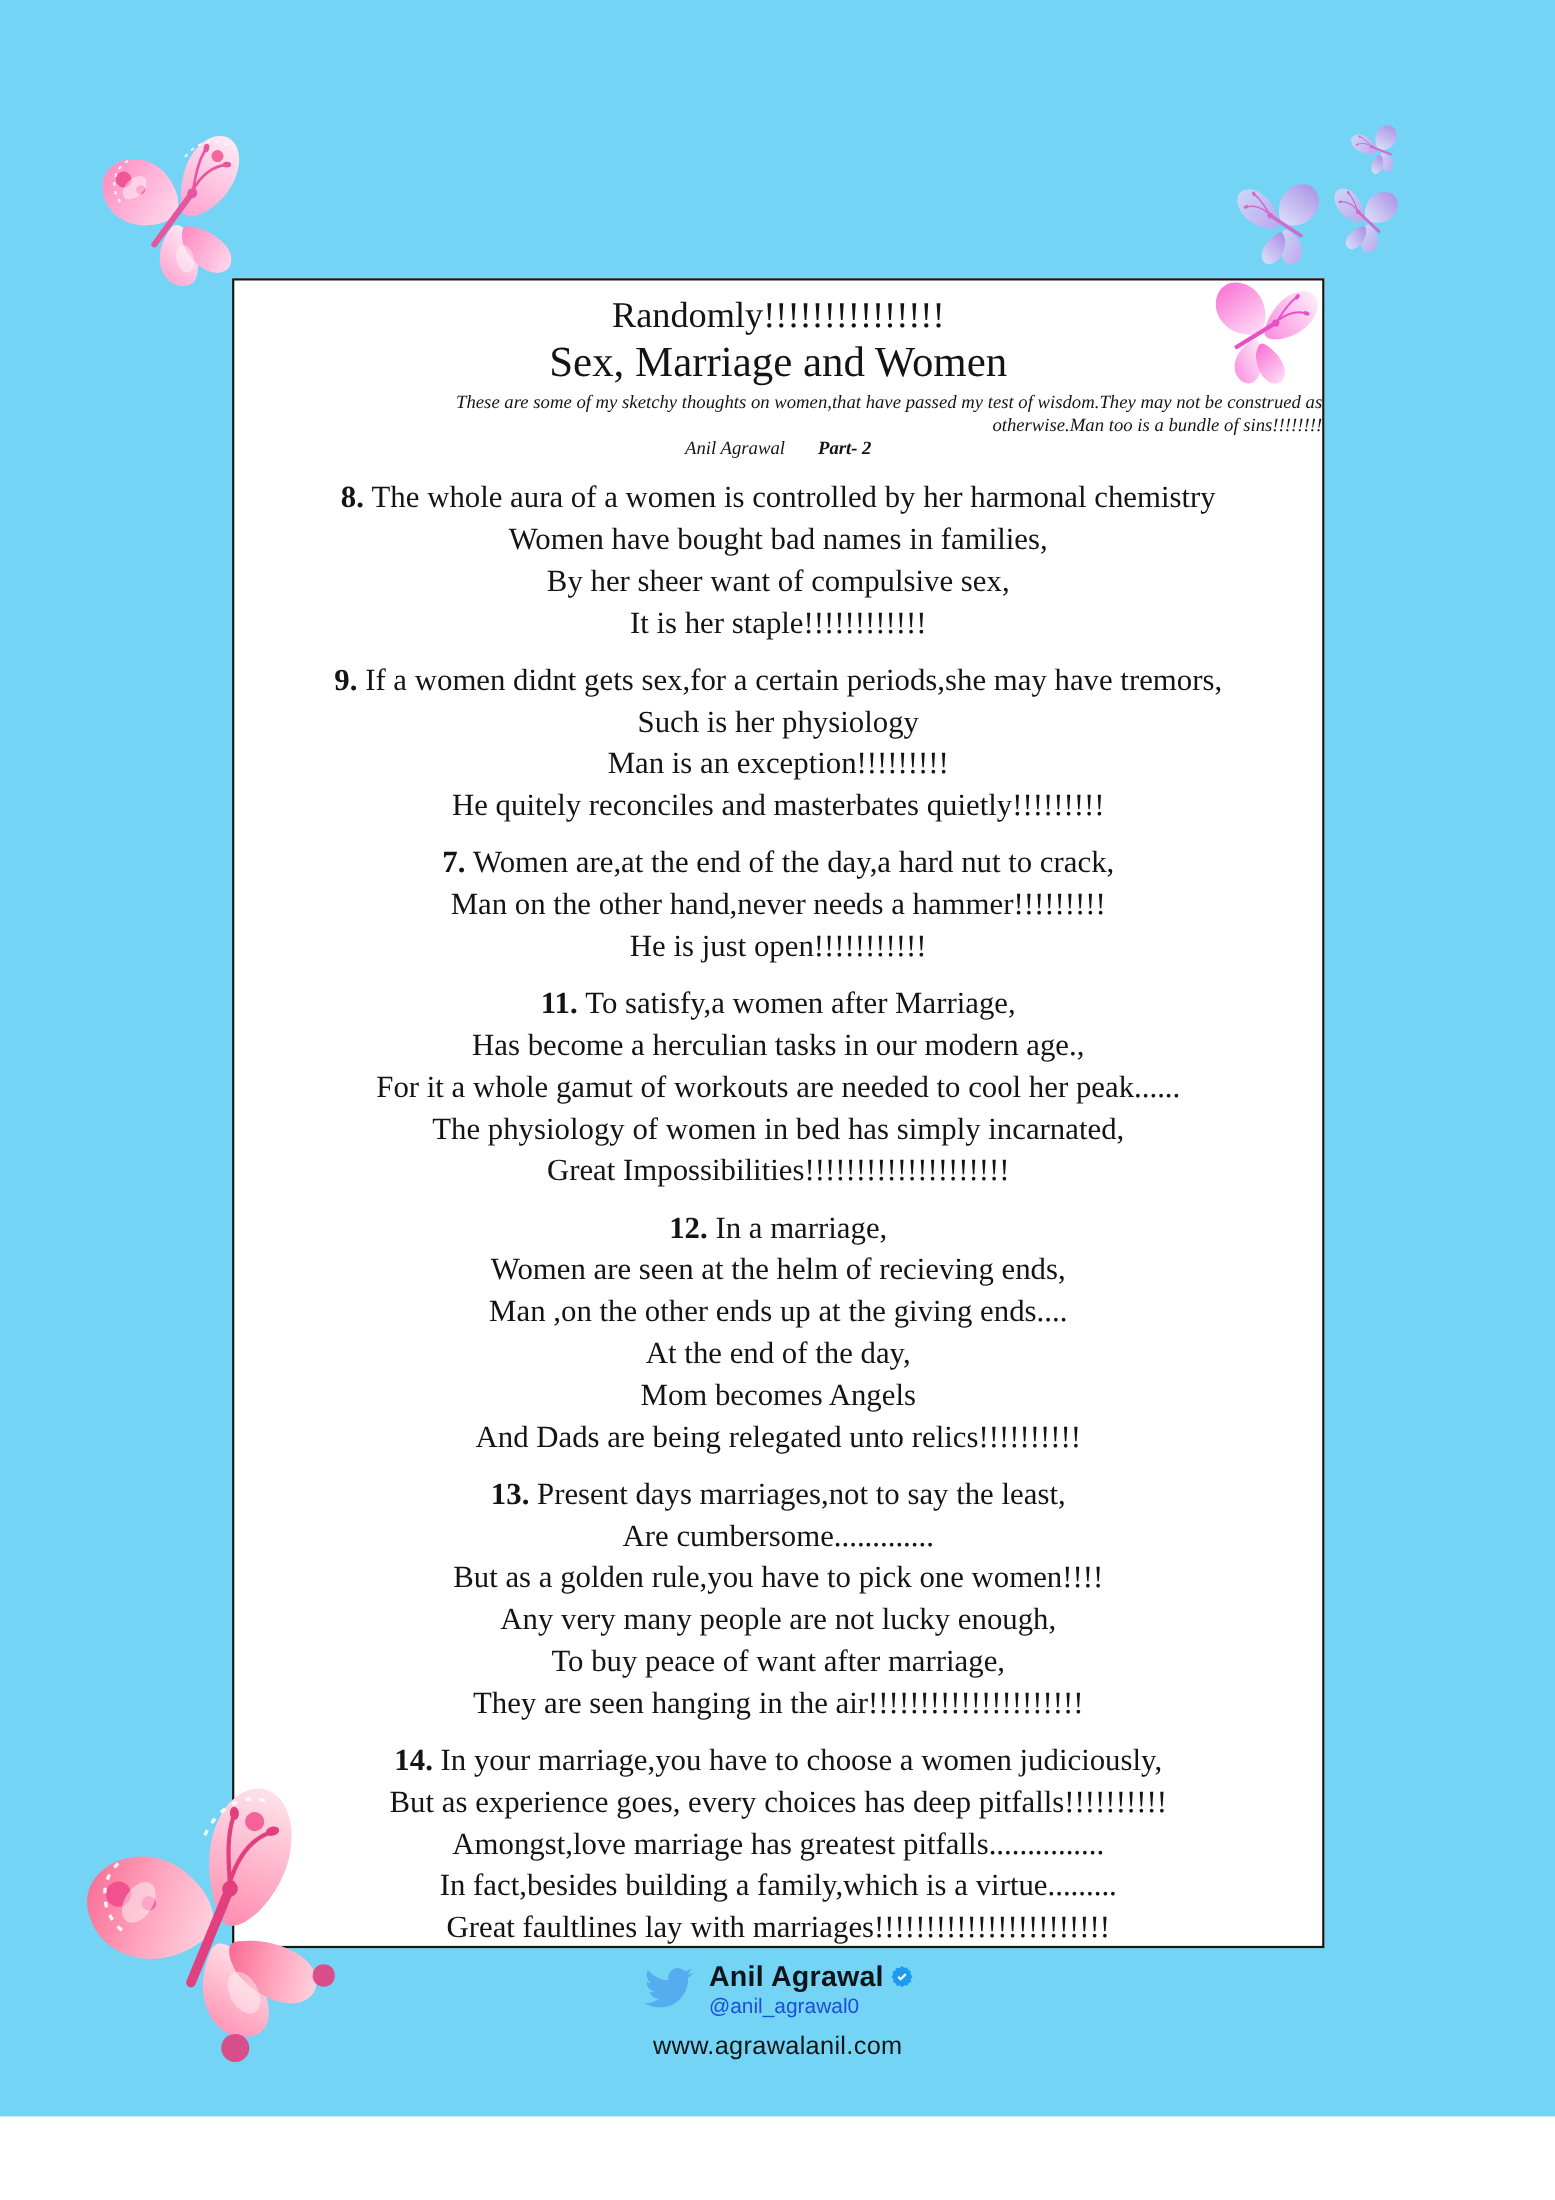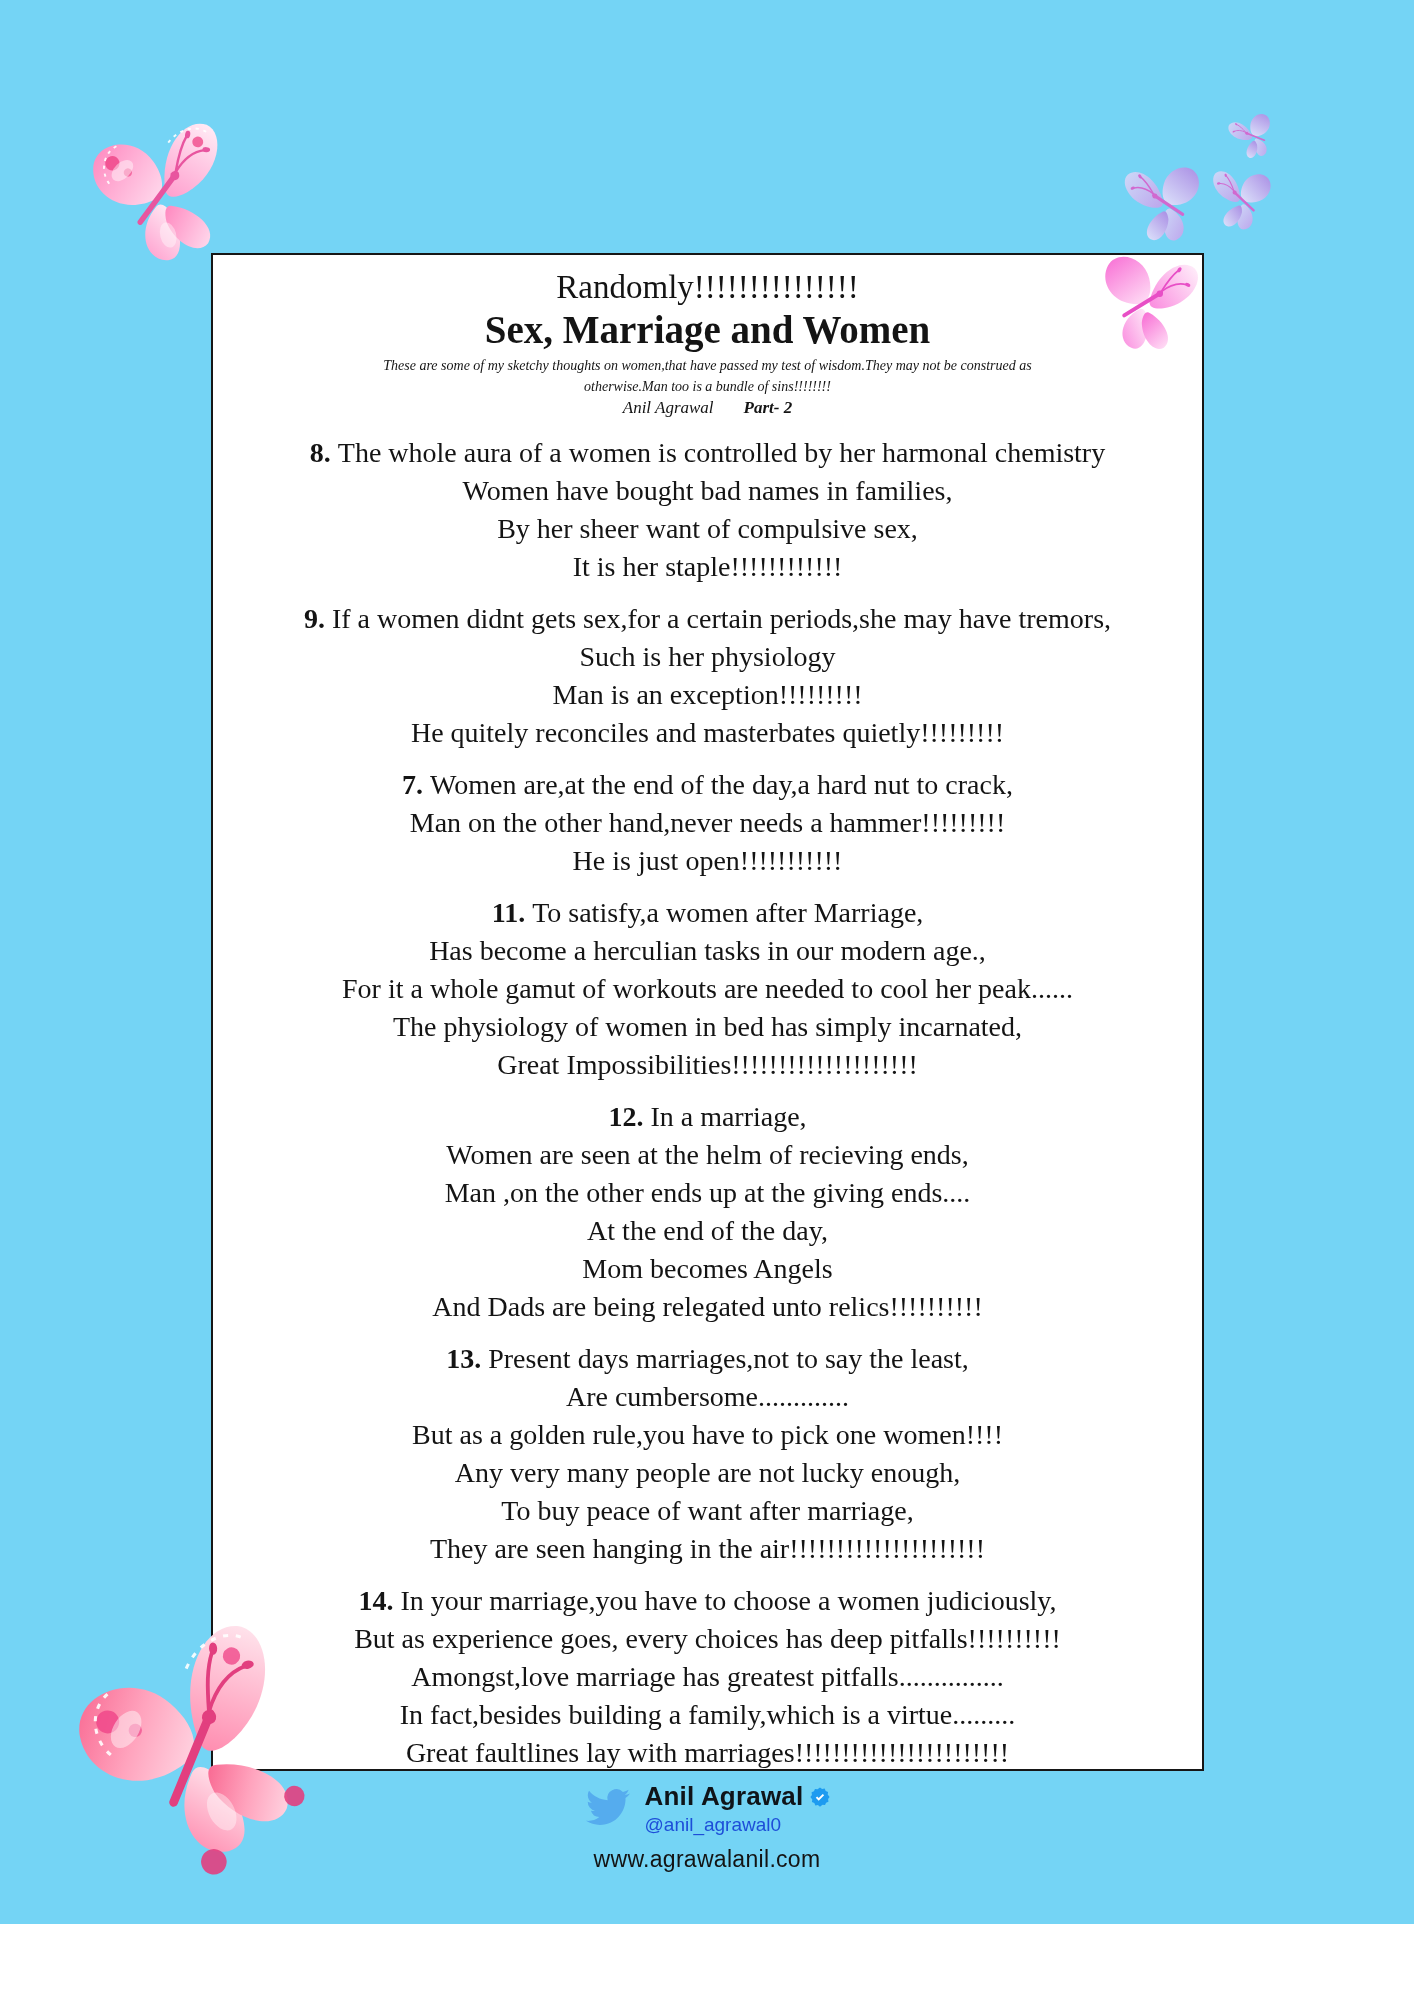--- a/index.html
+++ b/index.html
@@ -3,22 +3,22 @@
 <meta charset="utf-8">
 <style>
   html,body{margin:0;padding:0;}
   body{width:1414px;height:2000px;overflow:hidden;}
   .page{position:absolute;left:0;top:0;width:1414px;height:1924px;background:#74d4f5;
         font-family:"Liberation Serif", serif;color:#141414;}
   
   .card{position:absolute;left:211px;top:253px;width:989px;height:1514px;background:#ffffff;
         border:2.5px solid #161616;overflow:hidden;text-align:center;}
   .title1{margin-top:12px;font-size:33px;line-height:40px;}
-  .title2{font-size:39px;line-height:45px;font-weight:bold;}
-  .subtitle{font-size:14px;line-height:21px;font-style:italic;margin-top:3px;}
+  .title2{font-size:39px;line-height:45px;font-weight:normal;}
+  .subtitle{font-size:17px;line-height:21px;font-style:italic;margin-top:3px;text-align:right;}
   .author-line{font-size:17px;line-height:22px;font-style:italic;}
   .author-line .part{font-weight:bold;margin-left:30px;}
   #poem-list{margin-top:15px;}
   .poem-item{font-size:28px;line-height:38px;margin-bottom:14px;}
   .poem-item .num{font-weight:bold;}
   
   .footer{position:absolute;left:0;top:1781px;width:1414px;text-align:center;
           font-family:"Liberation Sans", sans-serif;}
   .tw-row{display:flex;justify-content:center;align-items:flex-start;gap:12px;}
   .tw-bird{width:50px;height:44px;margin-top:4px;}

